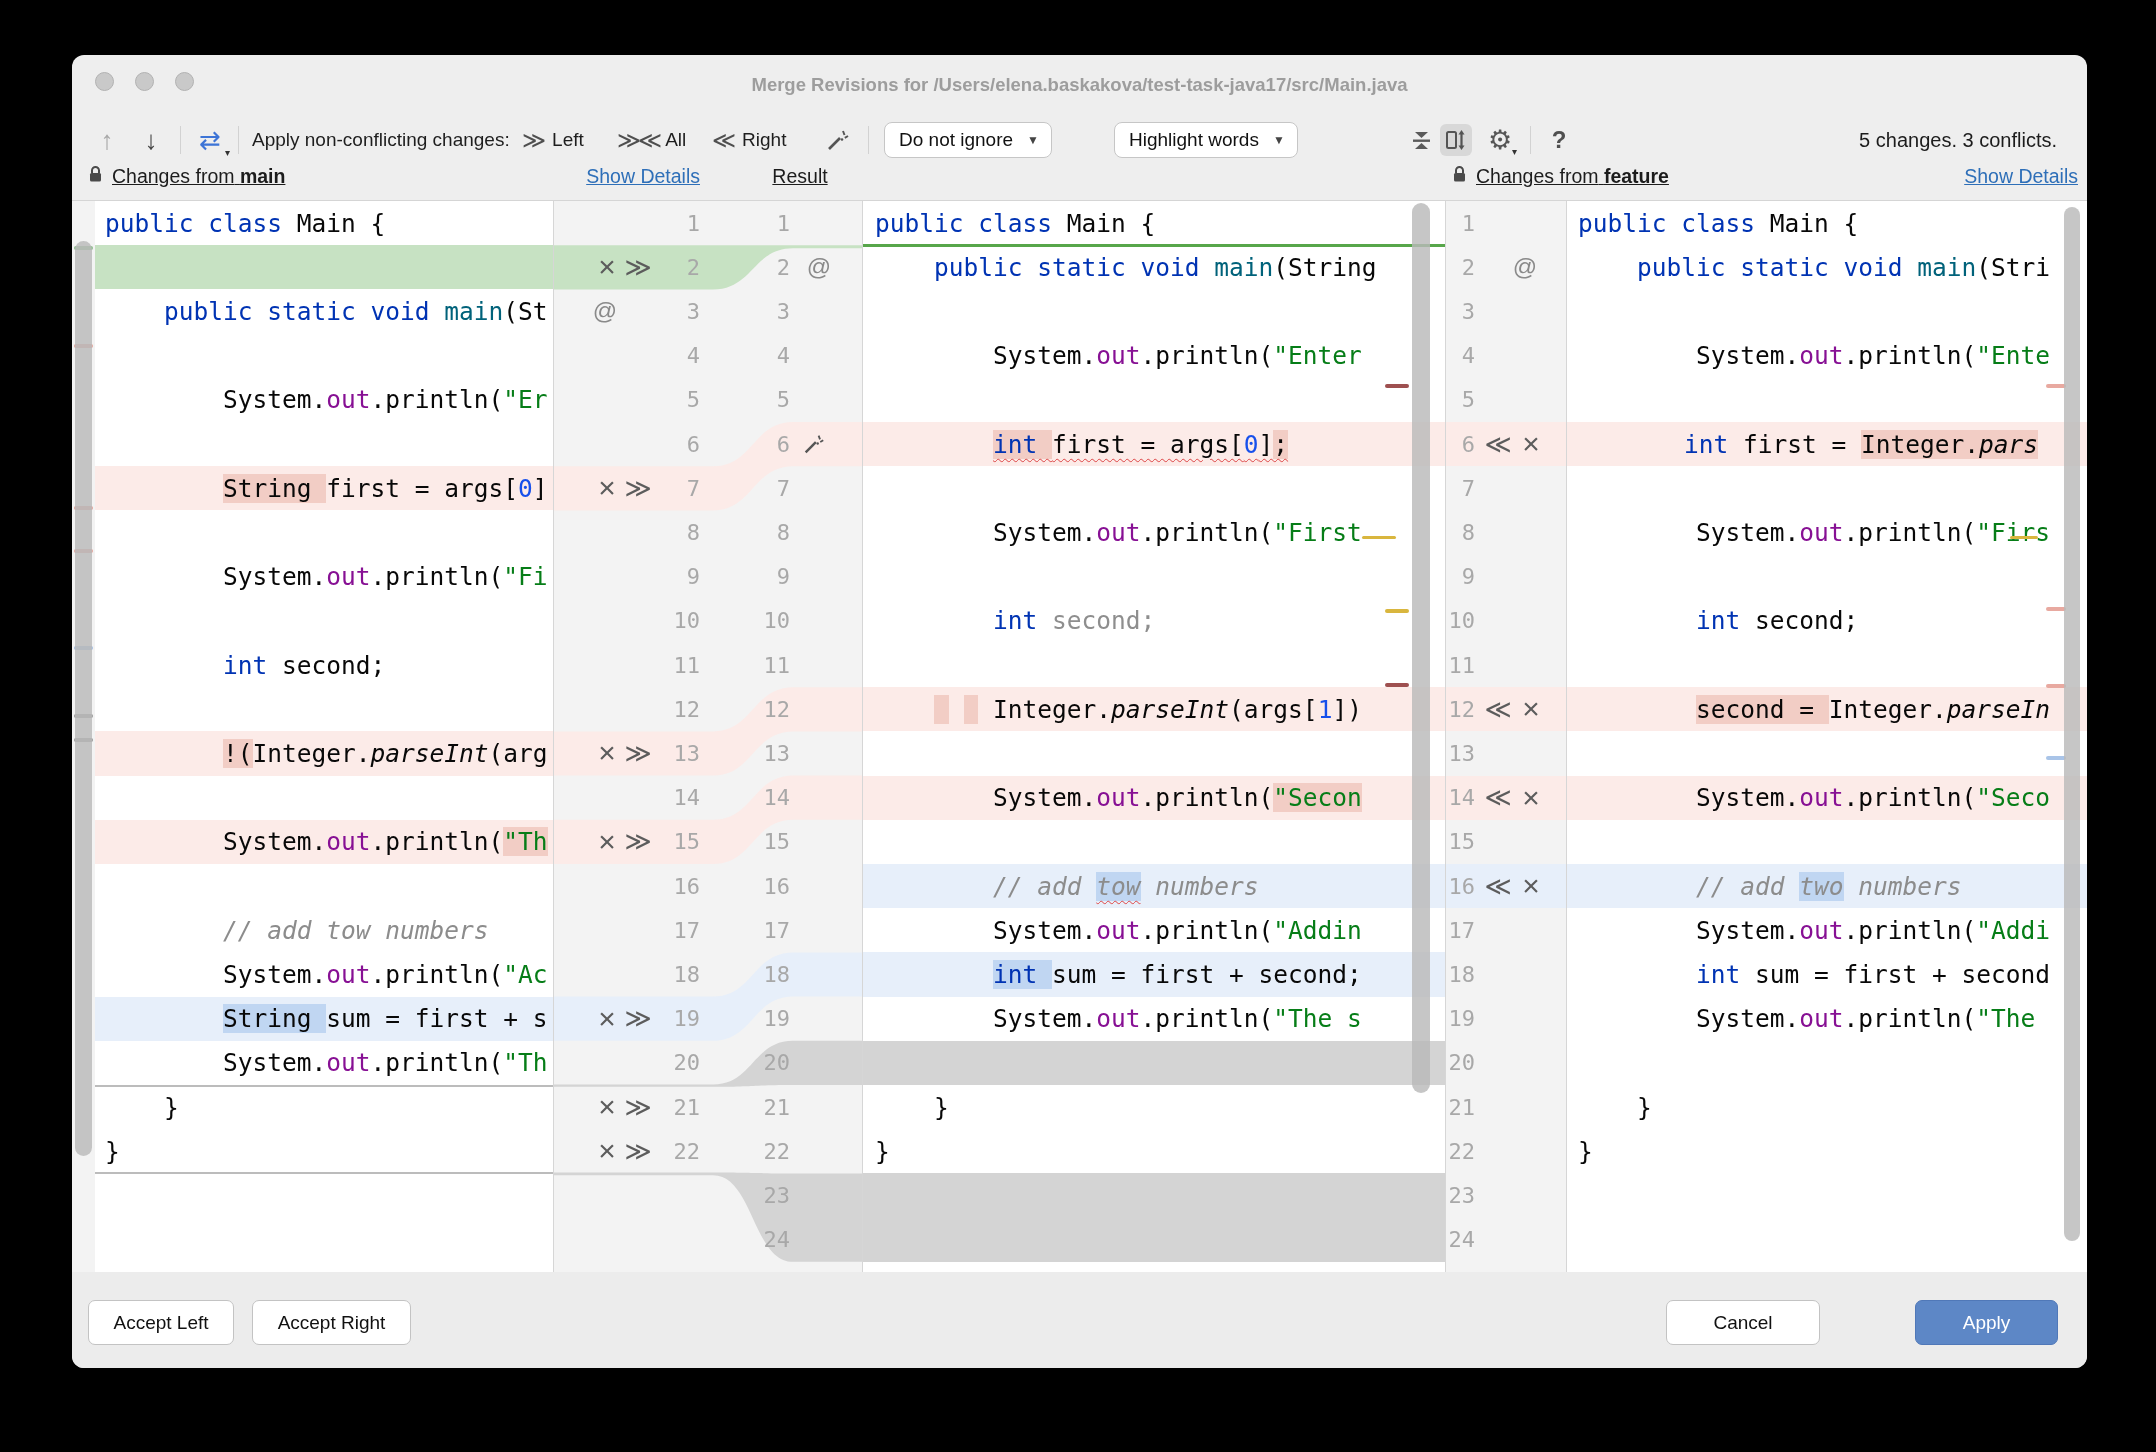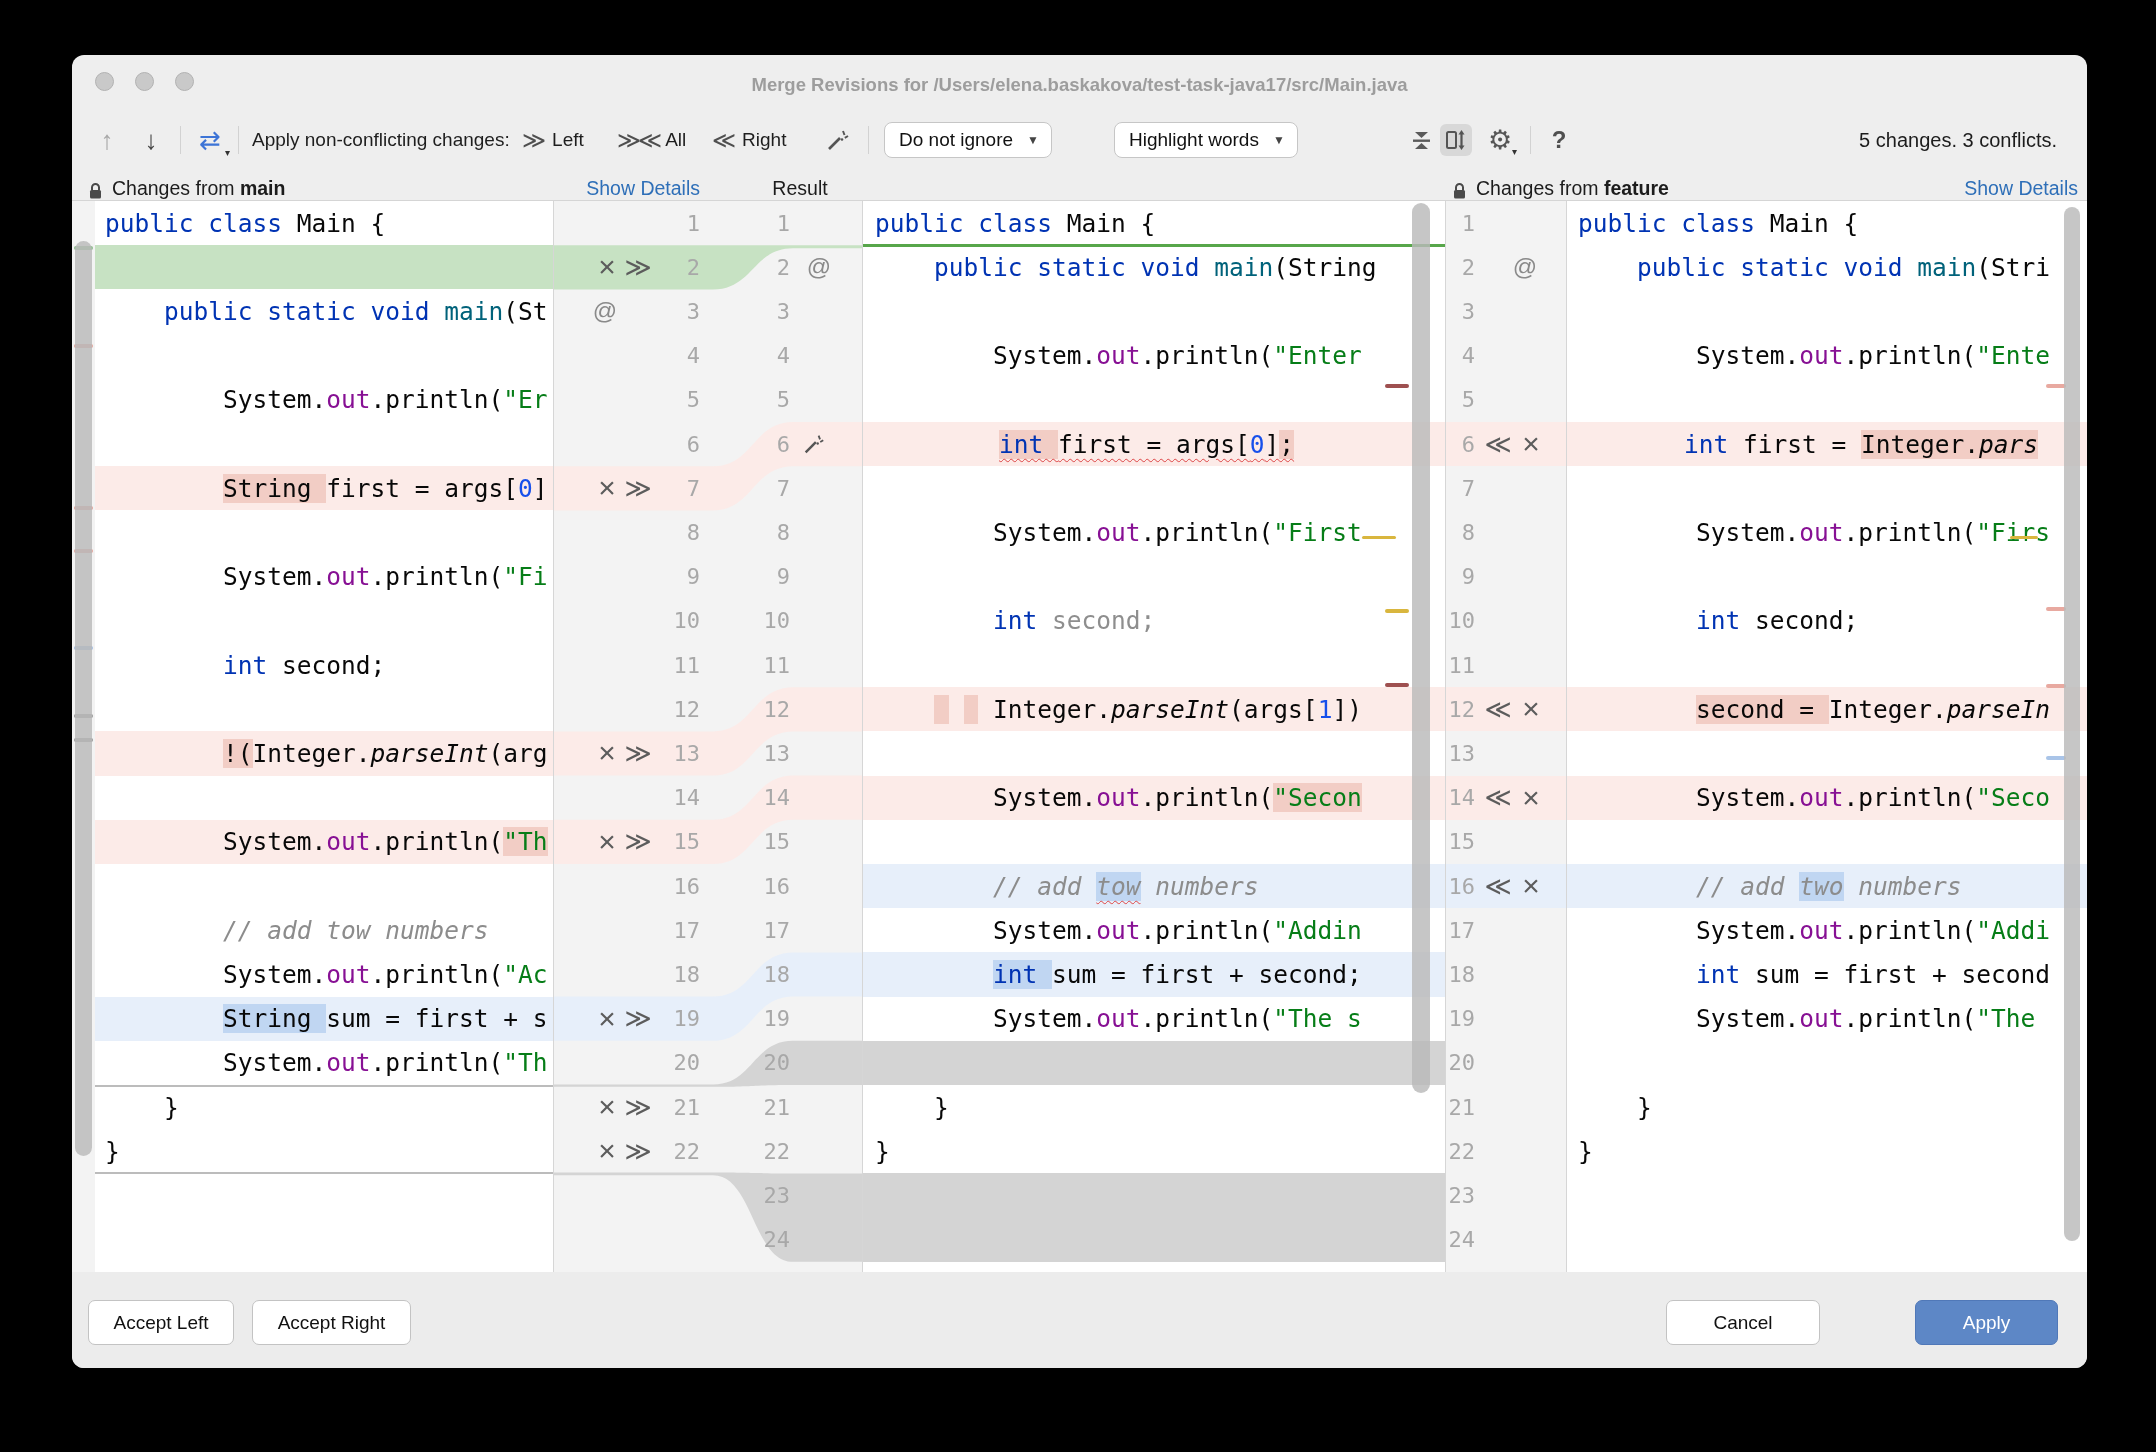--- a/index.html
+++ b/index.html
@@ -24,21 +24,21 @@
   .combo{position:absolute;top:7px;height:36px;background:#fff;border:1px solid #c6c6c6;
     border-radius:8px;display:flex;align-items:center;padding:0 12px 0 14px;gap:14px;
     font-size:19px;color:#111;box-sizing:border-box;}
   .caret{font-size:12px;color:#444;}
   .mini-caret{position:absolute;font-size:10px;color:#333;}
   #syncIcon{background:#d8d8d8;border-radius:6px;width:32px;height:32px;top:9px;}
   #status{position:absolute;right:30px;top:0;height:50px;display:flex;align-items:center;
     font-size:20px;color:#1c1c1c;}
   
   #headers{position:absolute;left:0;top:110px;width:100%;height:35px;font-size:19.5px;color:#1c1c1c;}
-  .hdr-item{position:absolute;top:0;height:35px;display:flex;align-items:flex-end;gap:9px;}
+  .hdr-item{position:absolute;top:0;height:35px;display:flex;align-items:flex-start;gap:9px;text-decoration:underline;}
   .branch{font-weight:bold;}
   .link{color:#2e6fb8;cursor:pointer;}
   
   #editor{position:absolute;left:0;top:145px;width:2015px;height:1072px;background:#f3f3f3;
     border-top:1px solid #d5d5d5;}
   .pane{position:absolute;top:0;height:1072px;background:#fff;overflow:hidden;}
   .code-line{position:absolute;left:0;right:0;height:44.2px;display:flex;align-items:center;
     font-family:"DejaVu Sans Mono",monospace;font-size:24.5px;color:#080808;white-space:pre;}
   .pl{}
   .kw{color:#0033b3;}
@@ -217,21 +217,21 @@
           <path d="M0,971.5160000000001H160C200,971.5160000000001 200,972.4000000000001 240,972.4000000000001H309V1060.8000000000002H240C200,1060.8000000000002 200,974.168 160,974.168H0Z" fill="#d4d4d4"></path>
         </svg>
       </div>
     <div id="paneM" class="pane" style="left:790px;width:583px">
         <div class="code-line" style="top: 0px;"><span style="padding-left: 13px; white-space: pre;"><span class="kw">public class</span><span class="pl"> Main {</span></span></div>
         <div class="greenline" style="top: 42.7px; background: rgb(87, 166, 74);"></div>
         <div class="code-line" style="top: 44.2px;"><span style="padding-left: 13px; white-space: pre;"><span class="pl">    </span><span class="kw">public static void</span><span class="pl"> </span><span class="fn">main</span><span class="pl">(String</span></span></div>
         <div class="code-line" style="top: 88.4px;"><span style="padding-left: 13px; white-space: pre;"></span></div>
         <div class="code-line" style="top: 132.6px;"><span style="padding-left: 13px; white-space: pre;"><span class="pl">        System.</span><span class="field">out</span><span class="pl">.println(</span><span class="str">"Enter</span></span></div>
         <div class="code-line" style="top: 176.8px;"><span style="padding-left: 13px; white-space: pre;"></span></div>
-        <div class="code-line" style="top: 221px; background: rgb(252, 235, 232);"><span style="padding-left: 19px; white-space: pre;"><span class="pl">        </span><span class="kw wd sq">int </span><span class="pl sq">first = args[</span><span class="num sq">0</span><span class="pl sq">]</span><span class="pl wd sq">;</span></span></div>
+        <div class="code-line" style="top: 221px; background: rgb(252, 235, 232);"><span style="padding-left: 13px; white-space: pre;"><span class="pl">        </span><span class="kw wd sq">int </span><span class="pl sq">first = args[</span><span class="num sq">0</span><span class="pl sq">]</span><span class="pl wd sq">;</span></span></div>
         <div class="code-line" style="top: 265.2px;"><span style="padding-left: 13px; white-space: pre;"></span></div>
         <div class="code-line" style="top: 309.4px;"><span style="padding-left: 13px; white-space: pre;"><span class="pl">        System.</span><span class="field">out</span><span class="pl">.println(</span><span class="str">"First</span></span></div>
         <div class="code-line" style="top: 353.6px;"><span style="padding-left: 13px; white-space: pre;"></span></div>
         <div class="code-line" style="top: 397.8px;"><span style="padding-left: 13px; white-space: pre;"><span class="pl">        </span><span class="kw">int</span><span class="pl"> </span><span class="gray">second;</span></span></div>
         <div class="code-line" style="top: 442px;"><span style="padding-left: 13px; white-space: pre;"></span></div>
         <div class="code-line" style="top: 486.2px; background: rgb(252, 235, 232);"><span style="padding-left: 13px; white-space: pre;"><span class="pl">    </span><span class="pl wd"> </span><span class="pl"> </span><span class="pl wd"> </span><span class="pl"> </span><span class="pl">Integer.</span><span class="itm">parseInt</span><span class="pl">(args[</span><span class="num">1</span><span class="pl">])</span></span></div>
         <div class="code-line" style="top: 530.4px;"><span style="padding-left: 13px; white-space: pre;"></span></div>
         <div class="code-line" style="top: 574.6px; background: rgb(252, 235, 232);"><span style="padding-left: 13px; white-space: pre;"><span class="pl">        System.</span><span class="field">out</span><span class="pl">.println(</span><span class="str wd">"Secon</span></span></div>
         <div class="code-line" style="top: 618.8px;"><span style="padding-left: 13px; white-space: pre;"></span></div>
         <div class="code-line" style="top: 663px; background: rgb(231, 239, 250);"><span style="padding-left: 13px; white-space: pre;"><span class="pl">        </span><span class="cmt">// add </span><span class="cmt wdb sq">tow</span><span class="cmt"> numbers</span></span></div>

